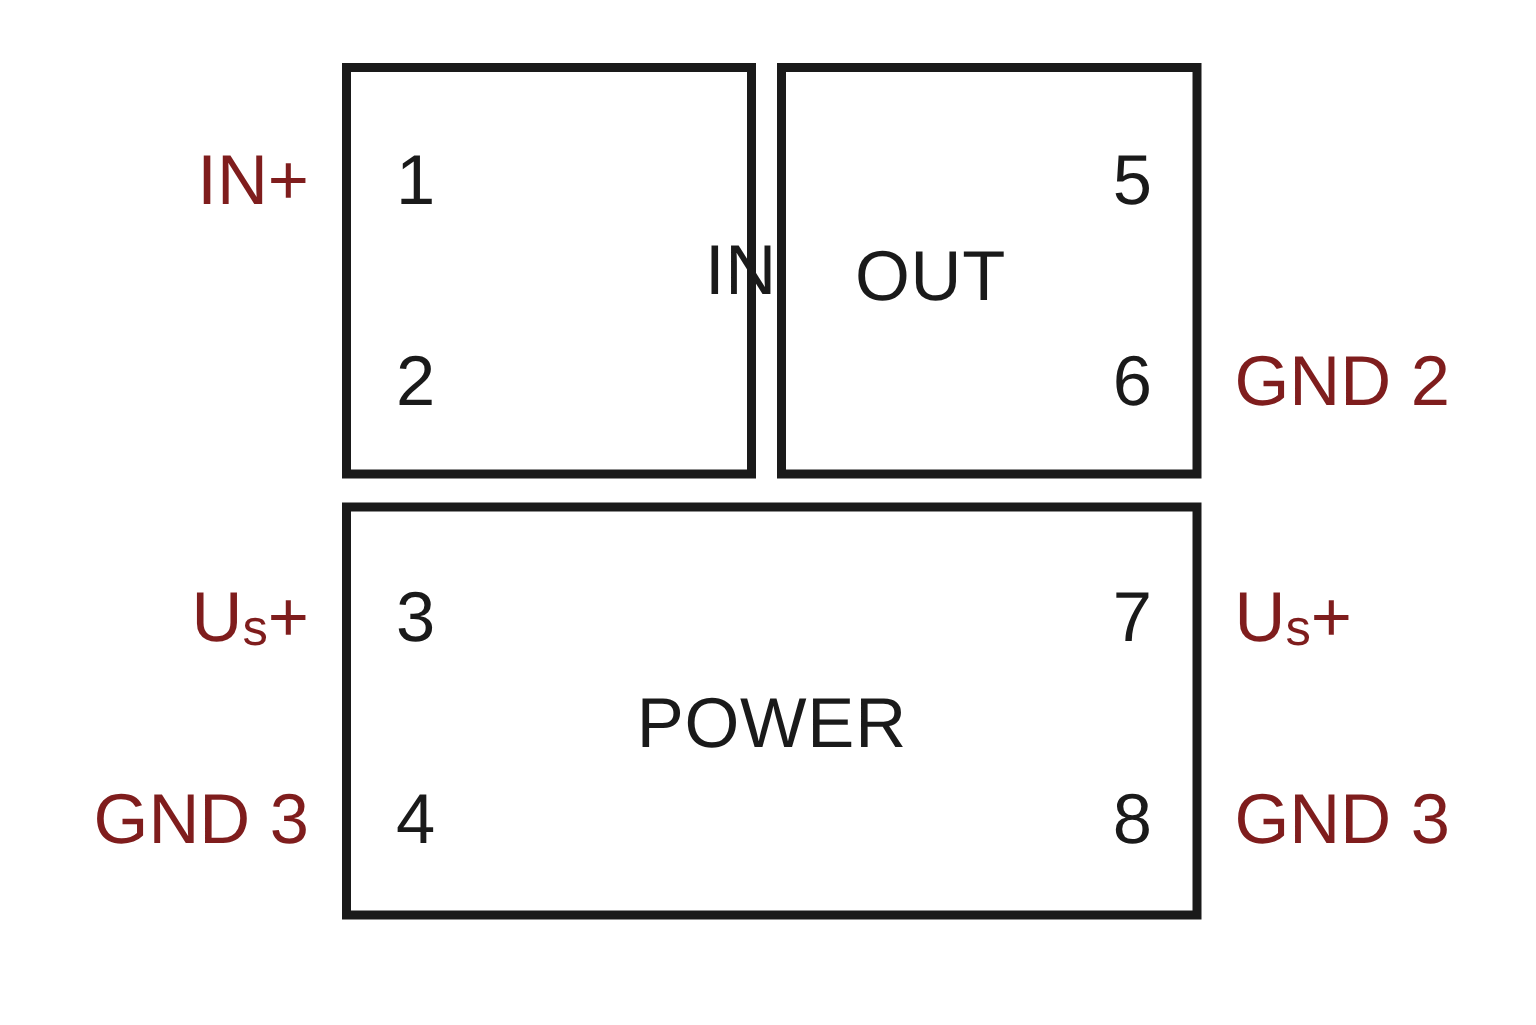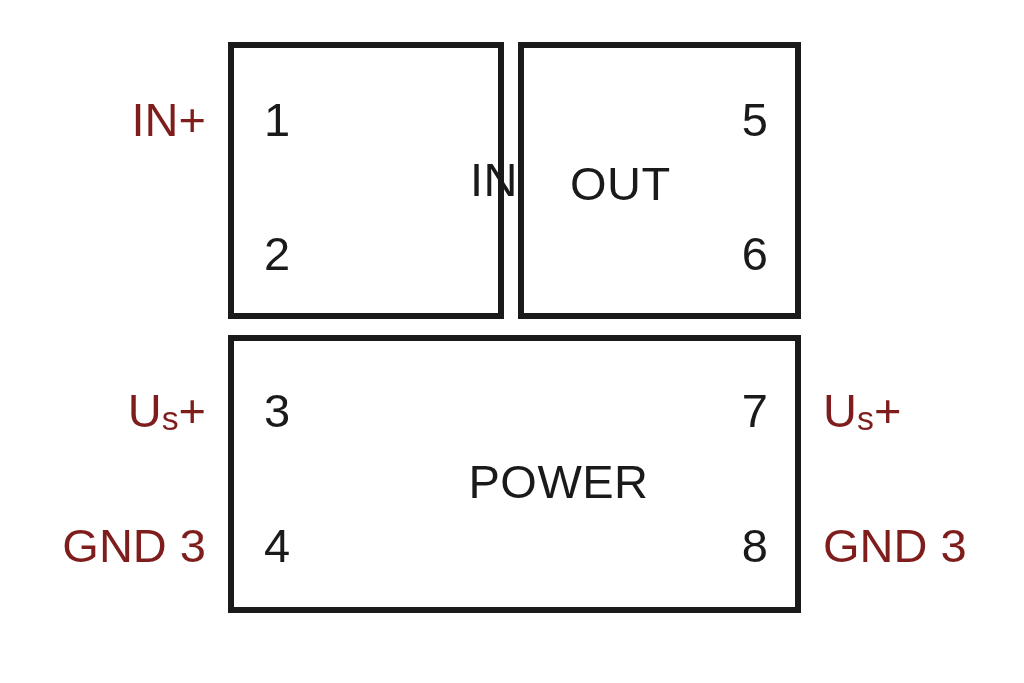--- a/index.html
+++ b/index.html
@@ -32,21 +32,21 @@
   .section-label {
     position: absolute;
     font-size: 47px;
     line-height: 1;
     color: #1a1a1a;
     letter-spacing: 0.5px;
     white-space: nowrap;
   }
   #label-in    { left: 228px; top: 156px; width: 246px; text-align: right; margin-left: 44px; }
   #label-out   { left: 570px; top: 160px; text-align: right; }
-  #label-power { left: 228px; top: 458px; width: 573px; text-align: center; padding-left: 44px; }
+  #label-power { left: 228px; top: 458px; width: 573px; text-align: center; }
 
   
   .pin-num {
     position: absolute;
     font-size: 47px;
     line-height: 1;
     color: #1a1a1a;
     white-space: nowrap;
   }
   .pin-left  { text-align: left; }
@@ -99,20 +99,21 @@
   <div class="block" id="block-power"></div>
 
   <div class="section-label" id="label-in">IN</div>
   <div class="section-label" id="label-out">OUT</div>
   <div class="section-label" id="label-power">POWER</div>
 
   <div class="signal signal-left" id="sig-in-plus">IN+</div>
   <div class="signal signal-left" id="sig-us-left"><span>U</span><span class="sub">s</span><span>+</span></div>
   <div class="signal signal-left" id="sig-gnd3-l">GND 3</div>
 
+  <div class="signal signal-right" id="sig-gnd-2">GND 2</div>
   <div class="signal signal-right" id="sig-us-right"><span>U</span><span class="sub">s</span><span>+</span></div>
   <div class="signal signal-right" id="sig-gnd3-r">GND 3</div>
 
   <div class="pin-num pin-left" id="pin-1">1</div>
   <div class="pin-num pin-left" id="pin-2">2</div>
   <div class="pin-num pin-left" id="pin-3">3</div>
   <div class="pin-num pin-left" id="pin-4">4</div>
 
   <div class="pin-num pin-right" id="pin-5">5</div>
   <div class="pin-num pin-right" id="pin-6">6</div>

